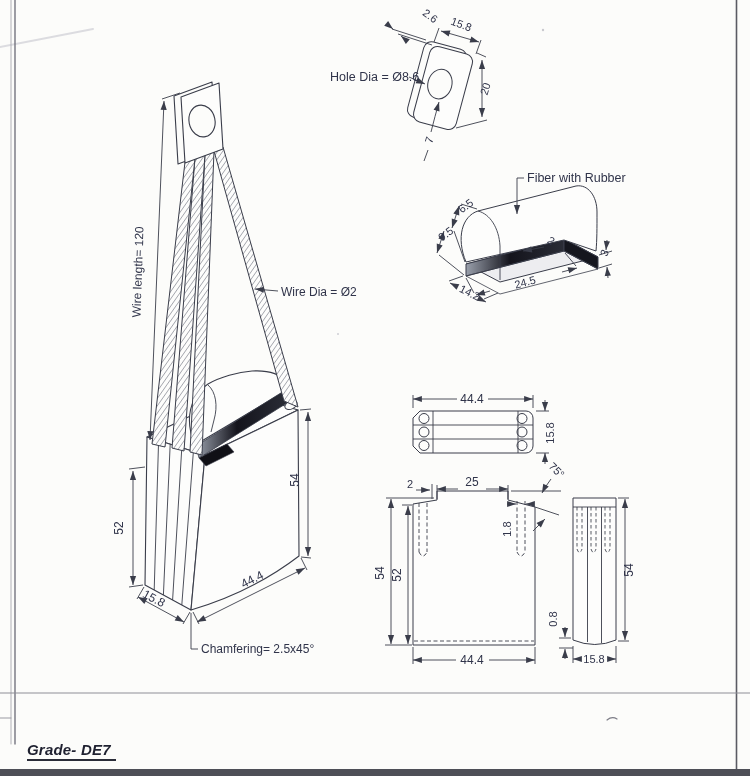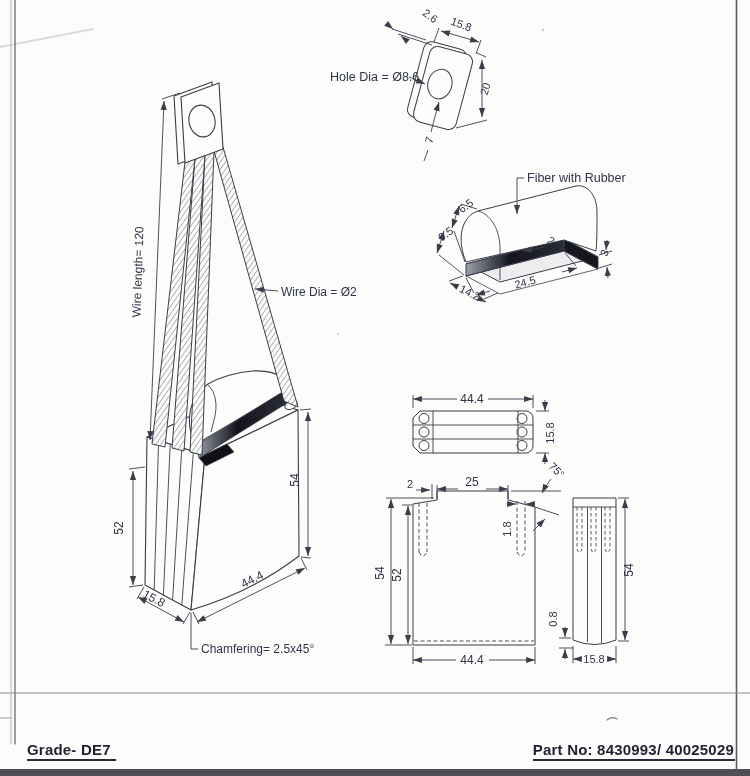--- a/index.html
+++ b/index.html
@@ -4,21 +4,21 @@
 <style>
   html,body{margin:0;padding:0;background:#ffffff;}
   .page{position:relative;width:750px;height:776px;background:#fcfcfa;overflow:hidden;
         font-family:"Liberation Sans",sans-serif;}
   svg{position:absolute;left:0;top:0;}
   svg text{font-family:"Liberation Sans",sans-serif;fill:#30344a;}
   .d11{font-size:11px;}
   .d12{font-size:12px;}
   .lbl{font-size:12.5px;}
   .footer-label{position:absolute;font-weight:bold;font-size:15px;color:#1f2130;
-        border-bottom:2px solid #2a2c38;padding:0 5px 1px 0;letter-spacing:.2px;}
+        border-bottom:2px solid #2a2c38;padding:0 5px 1px 0;letter-spacing:.2px;font-style:italic;}
   .grade{left:27px;top:741px;}
   .partno{right:15px;top:741px;padding:0 1px 1px 0;}
 </style>
 </head>
 <body>
 
 <div class="page">
 <svg width="750" height="776" viewBox="0 0 750 776">
   <defs>
     <marker id="ar" markerWidth="10" markerHeight="9" refX="9.3" refY="4" orient="auto-start-reverse" markerUnits="userSpaceOnUse">
@@ -266,14 +266,13 @@
     <path d="M573,646 L573,663 M616,646 L616,663" stroke-width="0.9"></path>
     <path d="M581,659 L573,659" stroke-width="0.9" marker-end="url(#ar)"></path>
     <path d="M608,659 L616,659" stroke-width="0.9" marker-end="url(#ar)"></path>
   </g>
   <text class="d12" transform="translate(633,570) rotate(-90)" text-anchor="middle">54</text>
   <text class="d11" transform="translate(557,619) rotate(-90)" text-anchor="middle">0.8</text>
   <text class="d11" x="594" y="663" text-anchor="middle">15.8</text>
 </svg>
 
 <div class="footer-label grade">Grade- DE7</div>
-<div class="footer-label partno">Part No: 8430993/ 40025029</div>
 </div>
 
 </body></html>

